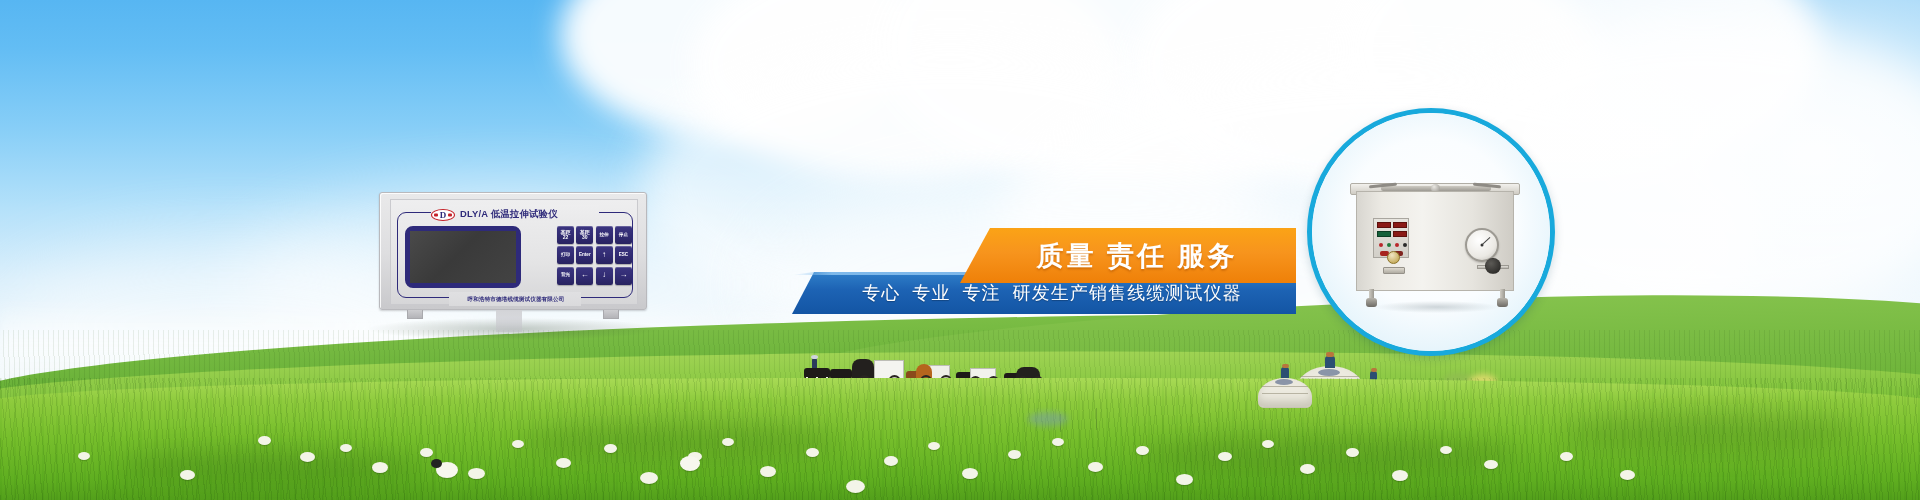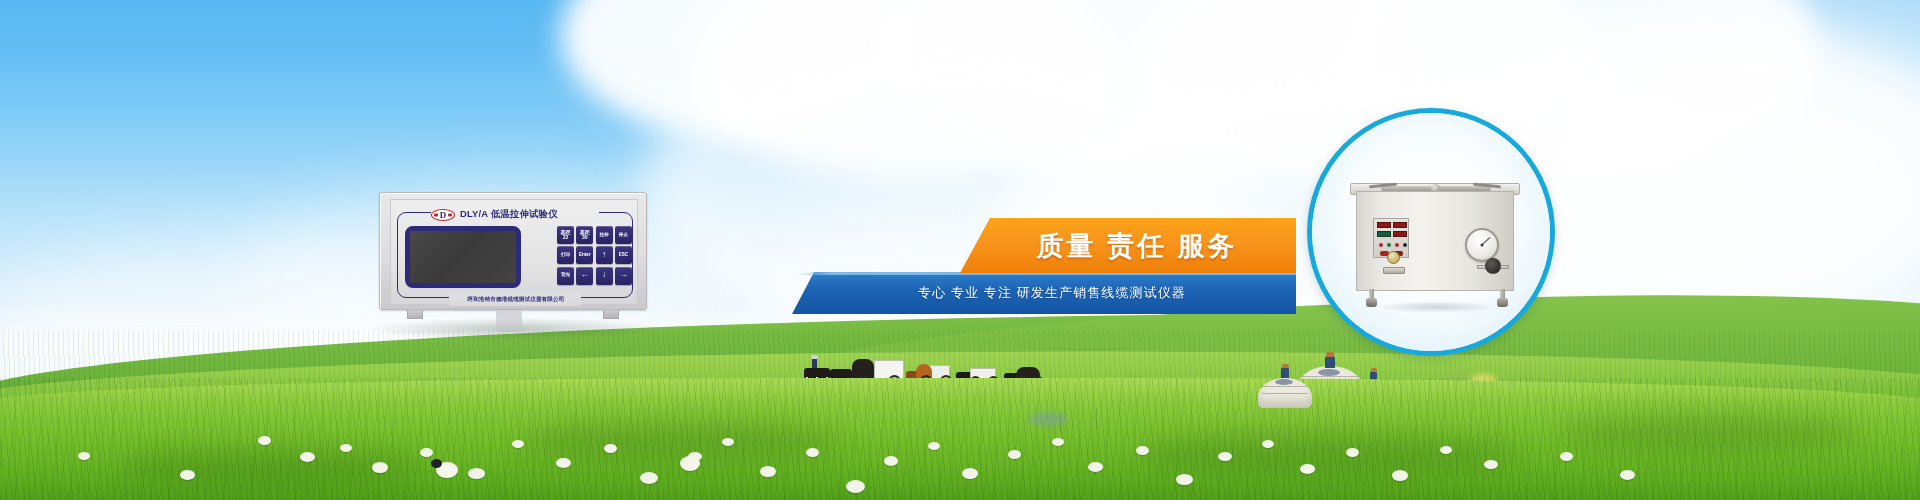--- a/index.html
+++ b/index.html
@@ -221,32 +221,33 @@
   
   .banner-blue {
     position:absolute; left:792px; top:272px; width:504px; height:42px;
     background:linear-gradient(to bottom,#2f7fc9 0%,#1d63b4 42%,#1355a4 100%);
     clip-path:polygon(22px 0, 100% 0, 100% 100%, 0 100%);
     box-shadow:0 2px 4px rgba(0,0,0,.18);
   }
   .banner-blue .txt {
     position:absolute; left:0; top:0; right:0; bottom:0;
     display:flex; align-items:center; justify-content:center;
-    color:#ffffff; font-size:13px; letter-spacing:1.1px; font-weight:500;
+    color:#ffffff; font-size:18px; letter-spacing:1.1px; font-weight:500;
     text-shadow:0 1px 1px rgba(0,0,0,.25);
     padding-left:16px;
+    font-family:Liberation Mono, monospace;
   }
   .banner-blue-edge {
     position:absolute; left:792px; top:272px; width:504px; height:3px;
     background:linear-gradient(to right, rgba(120,180,235,.0) 0, rgba(140,195,240,.85) 40px, rgba(150,200,245,.75) 100%);
     clip-path:polygon(22px 0, 100% 0, 100% 100%, 0 100%);
   }
 
   .banner-orange {
-    position:absolute; left:960px; top:218px; width:336px; height:55px;
+    position:absolute; left:960px; top:228px; width:336px; height:55px;
     background:linear-gradient(to bottom,#fba316 0%,#f7941d 45%,#ef8008 100%);
     clip-path:polygon(30px 0, 100% 0, 100% 100%, 0 100%);
     box-shadow:0 2px 5px rgba(0,0,0,.16);
   }
   .banner-orange .txt {
     position:absolute; inset:0; display:flex; align-items:center; justify-content:center;
     color:#ffffff; font-size:27px; font-weight:bold; letter-spacing:3px;
     text-shadow:0 1.5px 2px rgba(170,80,0,.45);
     padding-left:18px;
   }

